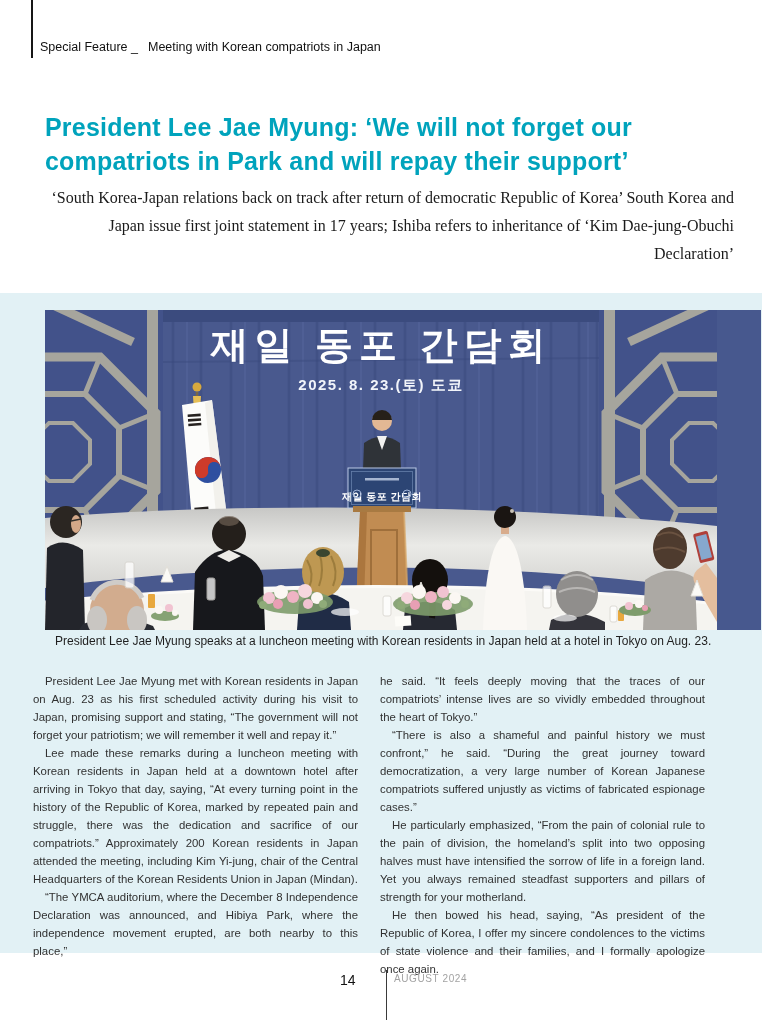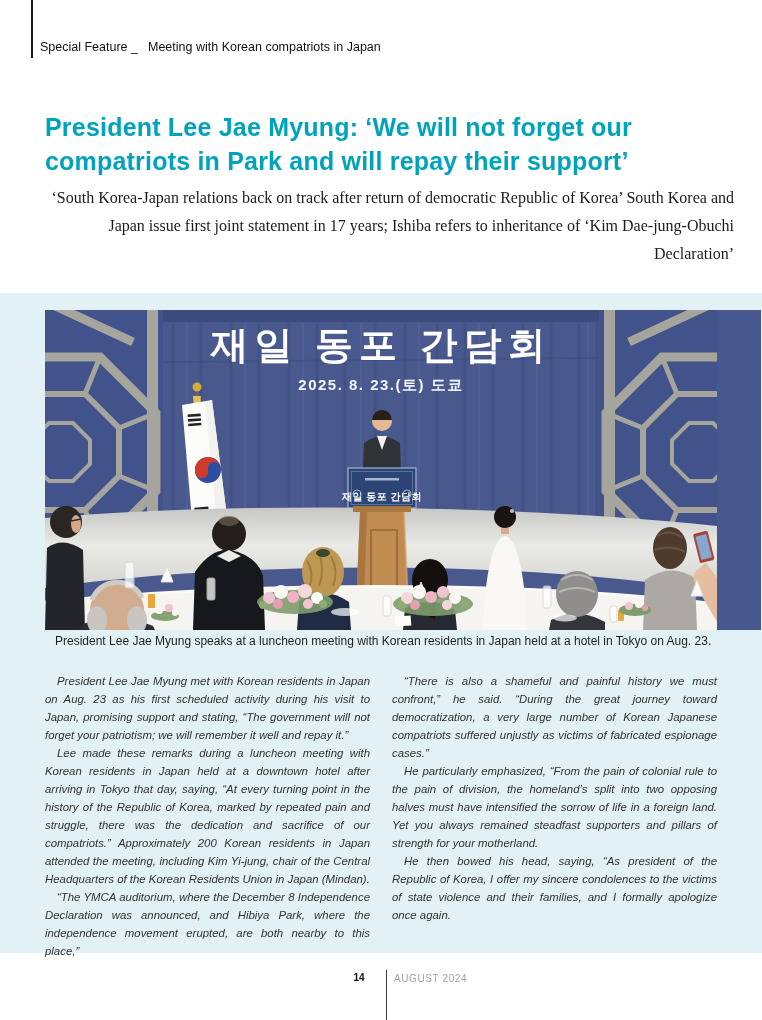--- a/index.html
+++ b/index.html
@@ -17,27 +17,27 @@
   .page-subtitle { position:absolute; left:28px; right:28px; top:184px; text-align:right;
     font-family:"Liberation Serif", serif; font-size:16px; line-height:28px; color:#1b1b1b; }
 
   .content-band { position:absolute; left:0; top:293px; width:762px; height:660px; background:#E2F1F5; }
 
   .photo-wrap { position:absolute; left:45px; top:310px; width:716px; height:320px; background:#47588E; }
   .photo-wrap svg { display:block; }
 
   .photo-caption { position:absolute; left:45px; top:634px; width:672px; font-size:12px; color:#1f1f1f;margin-left:10px; }
 
-  .columns { position:absolute; left:45px; top:672px; width:672px; display:flex; gap:22px;font-style:italic; }
+  .columns { position:absolute; left:33px; top:672px; width:672px; display:flex; gap:22px; }
   .col { width:325px; font-size:11.4px; line-height:18px; text-align:justify; color:#313131; }
   .col p { text-indent:12px; margin:0; }
   .col p.no-indent { text-indent:0; }
 
-  .footer-num { position:absolute; left:340px; top:972px; width:38px; text-align:center;
-    font-size:10px; font-weight:bold; color:#111; }
+  .footer-num { position:absolute; left:340px; top:972px; width:38px; text-align:left;
+    font-size:14px; font-weight:normal; color:#111; }
   .footer-line { position:absolute; left:386px; top:970px; width:1px; height:50px; background:#3a3a3a; }
   .footer-issue { position:absolute; left:394px; top:972.5px; font-size:10px; letter-spacing:.6px; color:#A3A3A3; }
 </style>
 </head>
 <body>
 
 <div>
 
   <div class="kicker-bar"></div>
   <div class="kicker">
@@ -257,20 +257,21 @@
 
   <div class="photo-caption">President Lee Jae Myung speaks at a luncheon meeting with Korean residents in Japan held at a hotel in Tokyo on Aug. 23.</div>
 
   <div class="columns">
     <div class="col">
       <p>President Lee Jae Myung met with Korean residents in Japan on Aug. 23 as his first scheduled activity during his visit to Japan, promising support and stating, “The government will not forget your patriotism; we will remember it well and repay it.”</p>
       <p>Lee made these remarks during a luncheon meeting with Korean residents in Japan held at a downtown hotel after arriving in Tokyo that day, saying, “At every turning point in the history of the Republic of Korea, marked by repeated pain and struggle, there was the dedication and sacrifice of our compatriots.” Approximately 200 Korean residents in Japan attended the meeting, including Kim Yi-jung, chair of the Central Headquarters of the Korean Residents Union in Japan (Mindan).</p>
       <p>“The YMCA auditorium, where the December 8 Independence Declaration was announced, and Hibiya Park, where the independence movement erupted, are both nearby to this place,”</p>
     </div>
     <div class="col">
+      <p class="no-indent">he said. “It feels deeply moving that the traces of our compatriots’ intense lives are so vividly embedded throughout the heart of Tokyo.”</p>
       <p>“There is also a shameful and painful history we must confront,” he said. “During the great journey toward democratization, a very large number of Korean Japanese compatriots suffered unjustly as victims of fabricated espionage cases.”</p>
       <p>He particularly emphasized, “From the pain of colonial rule to the pain of division, the homeland’s split into two opposing halves must have intensified the sorrow of life in a foreign land. Yet you always remained steadfast supporters and pillars of strength for your motherland.</p>
       <p>He then bowed his head, saying, “As president of the Republic of Korea, I offer my sincere condolences to the victims of state violence and their families, and I formally apologize once again.</p>
     </div>
   </div>
 
   <div class="footer-num">14</div>
   <div class="footer-line"></div>
   <div class="footer-issue">AUGUST 2024</div>
 

